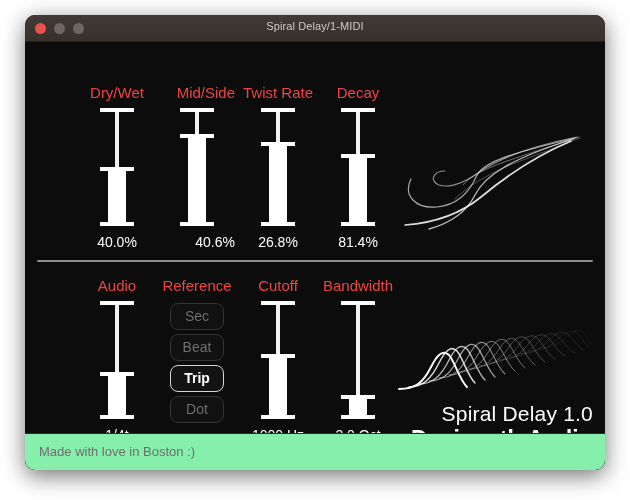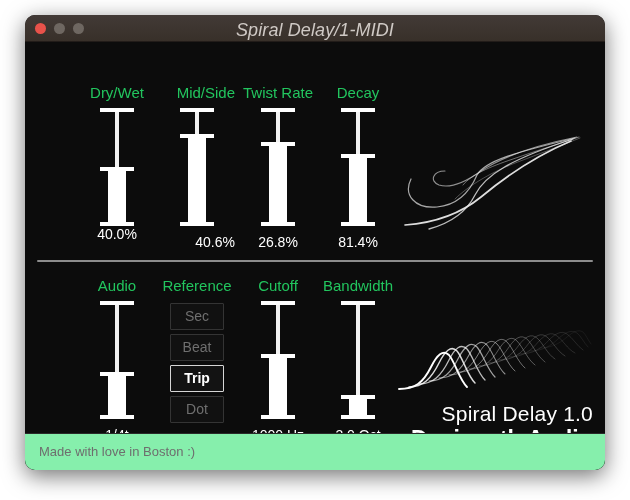--- a/index.html
+++ b/index.html
@@ -51,23 +51,22 @@
   .light.close  { background: #e8524a; }
   .light.min    { background: #6e6761; }
   .light.zoom   { background: #6e6761; }
   #window-title {
     position: absolute;
     left: 0;
     right: 0;
     top: 5px;
     text-align: center;
     color: #cfc9c5;
-    font-size: 18px;
+    font-size: 11px;
     letter-spacing: 0.1px;
-    font-style: italic;
   }
 
   
   #plugin-body {
     position: relative;
     width: 580px;
     height: 429px;
     background: #0c0c0c;
   }
 
@@ -82,21 +81,21 @@
     border-radius: 1px;
   }
 
   
   .param {
     position: absolute;
     width: 76px;
     text-align: center;
   }
   .param-label {
-    color: #22c55e;
+    color: #ef4444;
     font-size: 15px;
     line-height: 18px;
     white-space: nowrap;
   }
   .param-value {
     color: #ffffff;
     font-size: 14px;
     line-height: 17px;
     white-space: nowrap;
   }
@@ -151,21 +150,21 @@
     display: flex;
     flex-direction: column;
     gap: 4px;
     align-items: center;
   }
   .ref-btn {
     width: 54px;
     height: 27px;
     line-height: 25px;
     border: 1px solid #343434;
-    border-radius: 1px;
+    border-radius: 8px;
     color: #6f6f6f;
     font-size: 14px;
     background: #111111;
     box-sizing: border-box;
   }
   .ref-btn.selected {
     border-color: #d6d6d6;
     color: #ffffff;
     font-weight: bold;
     background: #131313;
@@ -236,21 +235,21 @@
 
     <div class="param" style="left:54px; top:42px;">
       <div class="param-label">Dry/Wet</div>
       <div class="slider" style="height:118px;">
         <div class="cap top"></div>
         <div class="track"></div>
         <div class="thumb-cap" style="top:59px;"></div>
         <div class="thumb" style="top:63px; height:51px;"></div>
         <div class="cap bottom"></div>
       </div>
-      <div class="param-value" style="">40.0%</div>
+      <div class="param-value" style="margin-top:8px;">40.0%</div>
     </div>
 
     <div class="param" style="left:134px; top:42px;text-align:right;">
       <div class="param-label">Mid/Side</div>
       <div class="slider" style="height:118px;">
         <div class="cap top"></div>
         <div class="track"></div>
         <div class="thumb-cap" style="top:26px;"></div>
         <div class="thumb" style="top:30px; height:84px;"></div>
         <div class="cap bottom"></div>

